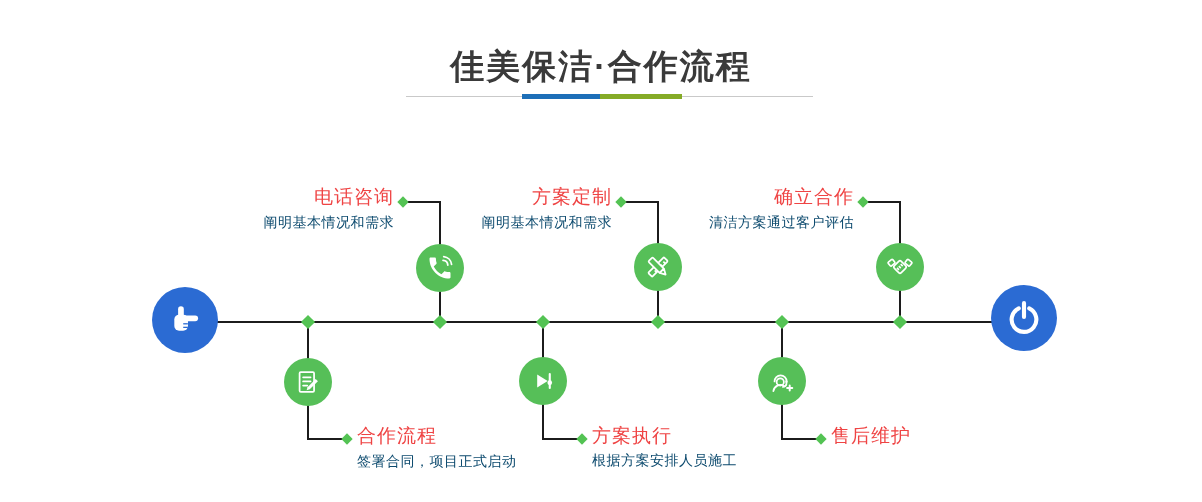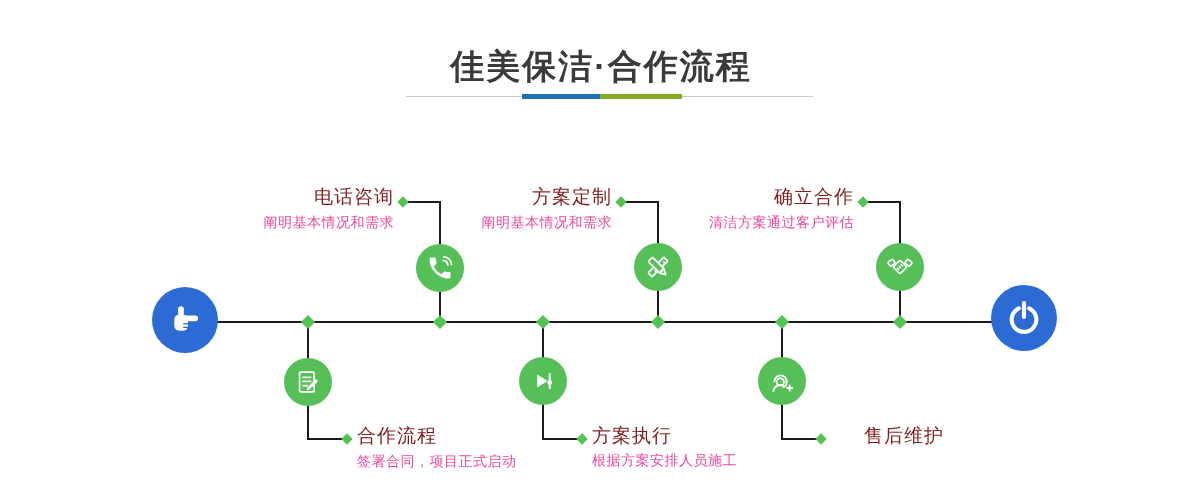--- a/index.html
+++ b/index.html
@@ -58,24 +58,24 @@
   .g-hand{left:876px;top:243px;}
   .g-sign{left:284px;top:358px;}
   .g-play{left:519px;top:357px;}
   .g-cs{left:758px;top:357px;}
   .greendot svg{width:28px;height:28px;display:block;}
   .bigdot svg{width:38px;height:38px;display:block;}
   
   .step{position:absolute;z-index:4;line-height:1.2;}
   .step.top{text-align:right;}
   .step.bottom{text-align:left;}
-  .step-title{font-size:19px;font-weight:500;color:#7f1d1d;letter-spacing:1px;}
-  .step-desc{font-size:14px;color:#ec4899;margin-top:5px;letter-spacing:0.5px;text-align:right;}
+  .step-title{font-size:19px;font-weight:500;color:#ef4444;letter-spacing:1px;}
+  .step-desc{font-size:14px;color:#0c4a6e;margin-top:5px;letter-spacing:0.5px;text-align:right;}
   .s1t{top:186px;right:808px;} .s2t{top:186px;right:590px;} .s3t{top:186px;right:348px;}
-  .s1b{top:425px;left:357px;}  .s2b{top:425px;left:592px;font-family:Liberation Serif, serif;}  .s3b{top:425px;left:831px;margin-left:33px;}
+  .s1b{top:425px;left:357px;}  .s2b{top:425px;left:592px;font-family:Liberation Serif, serif;}  .s3b{top:425px;left:831px;}
 </style>
 </head>
 <body>
 
 <div class="canvas">
 
   <div class="page-title">佳美保洁·合作流程</div>
   <div class="divider-hairline"></div>
   <div class="divider-blue" style="background: rgb(29, 111, 184);"></div>
   <div class="divider-green" style="background: rgb(133, 171, 39);"></div>

